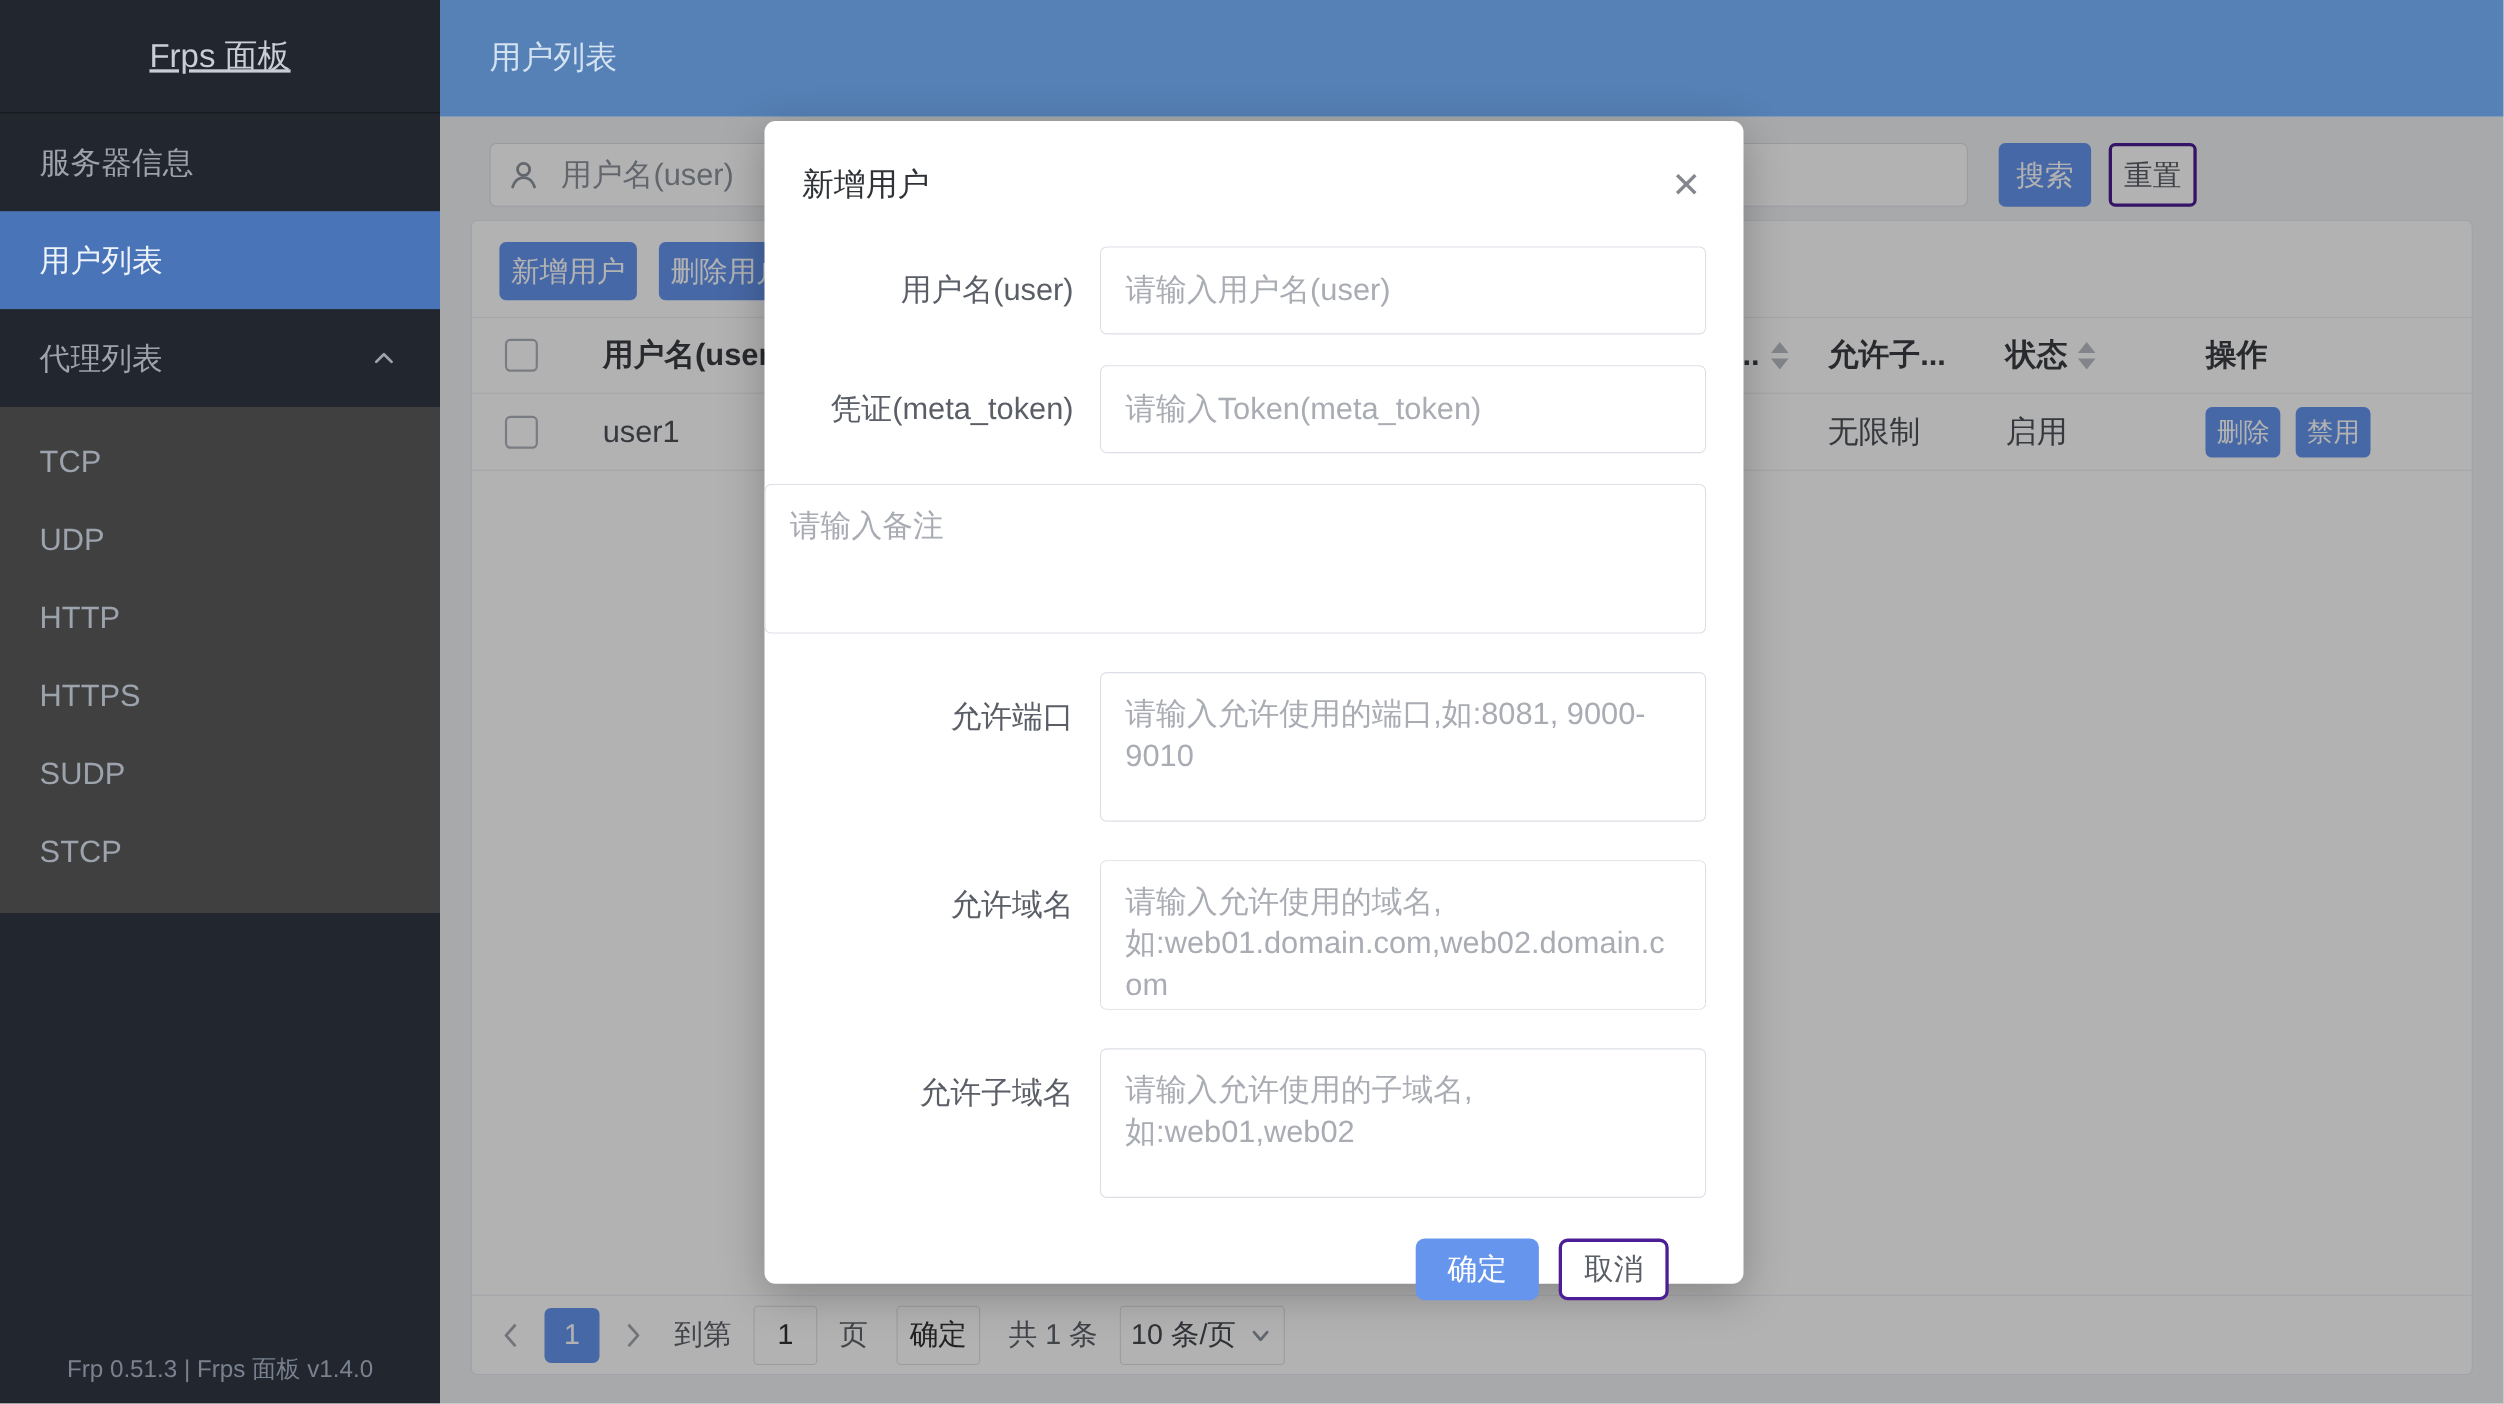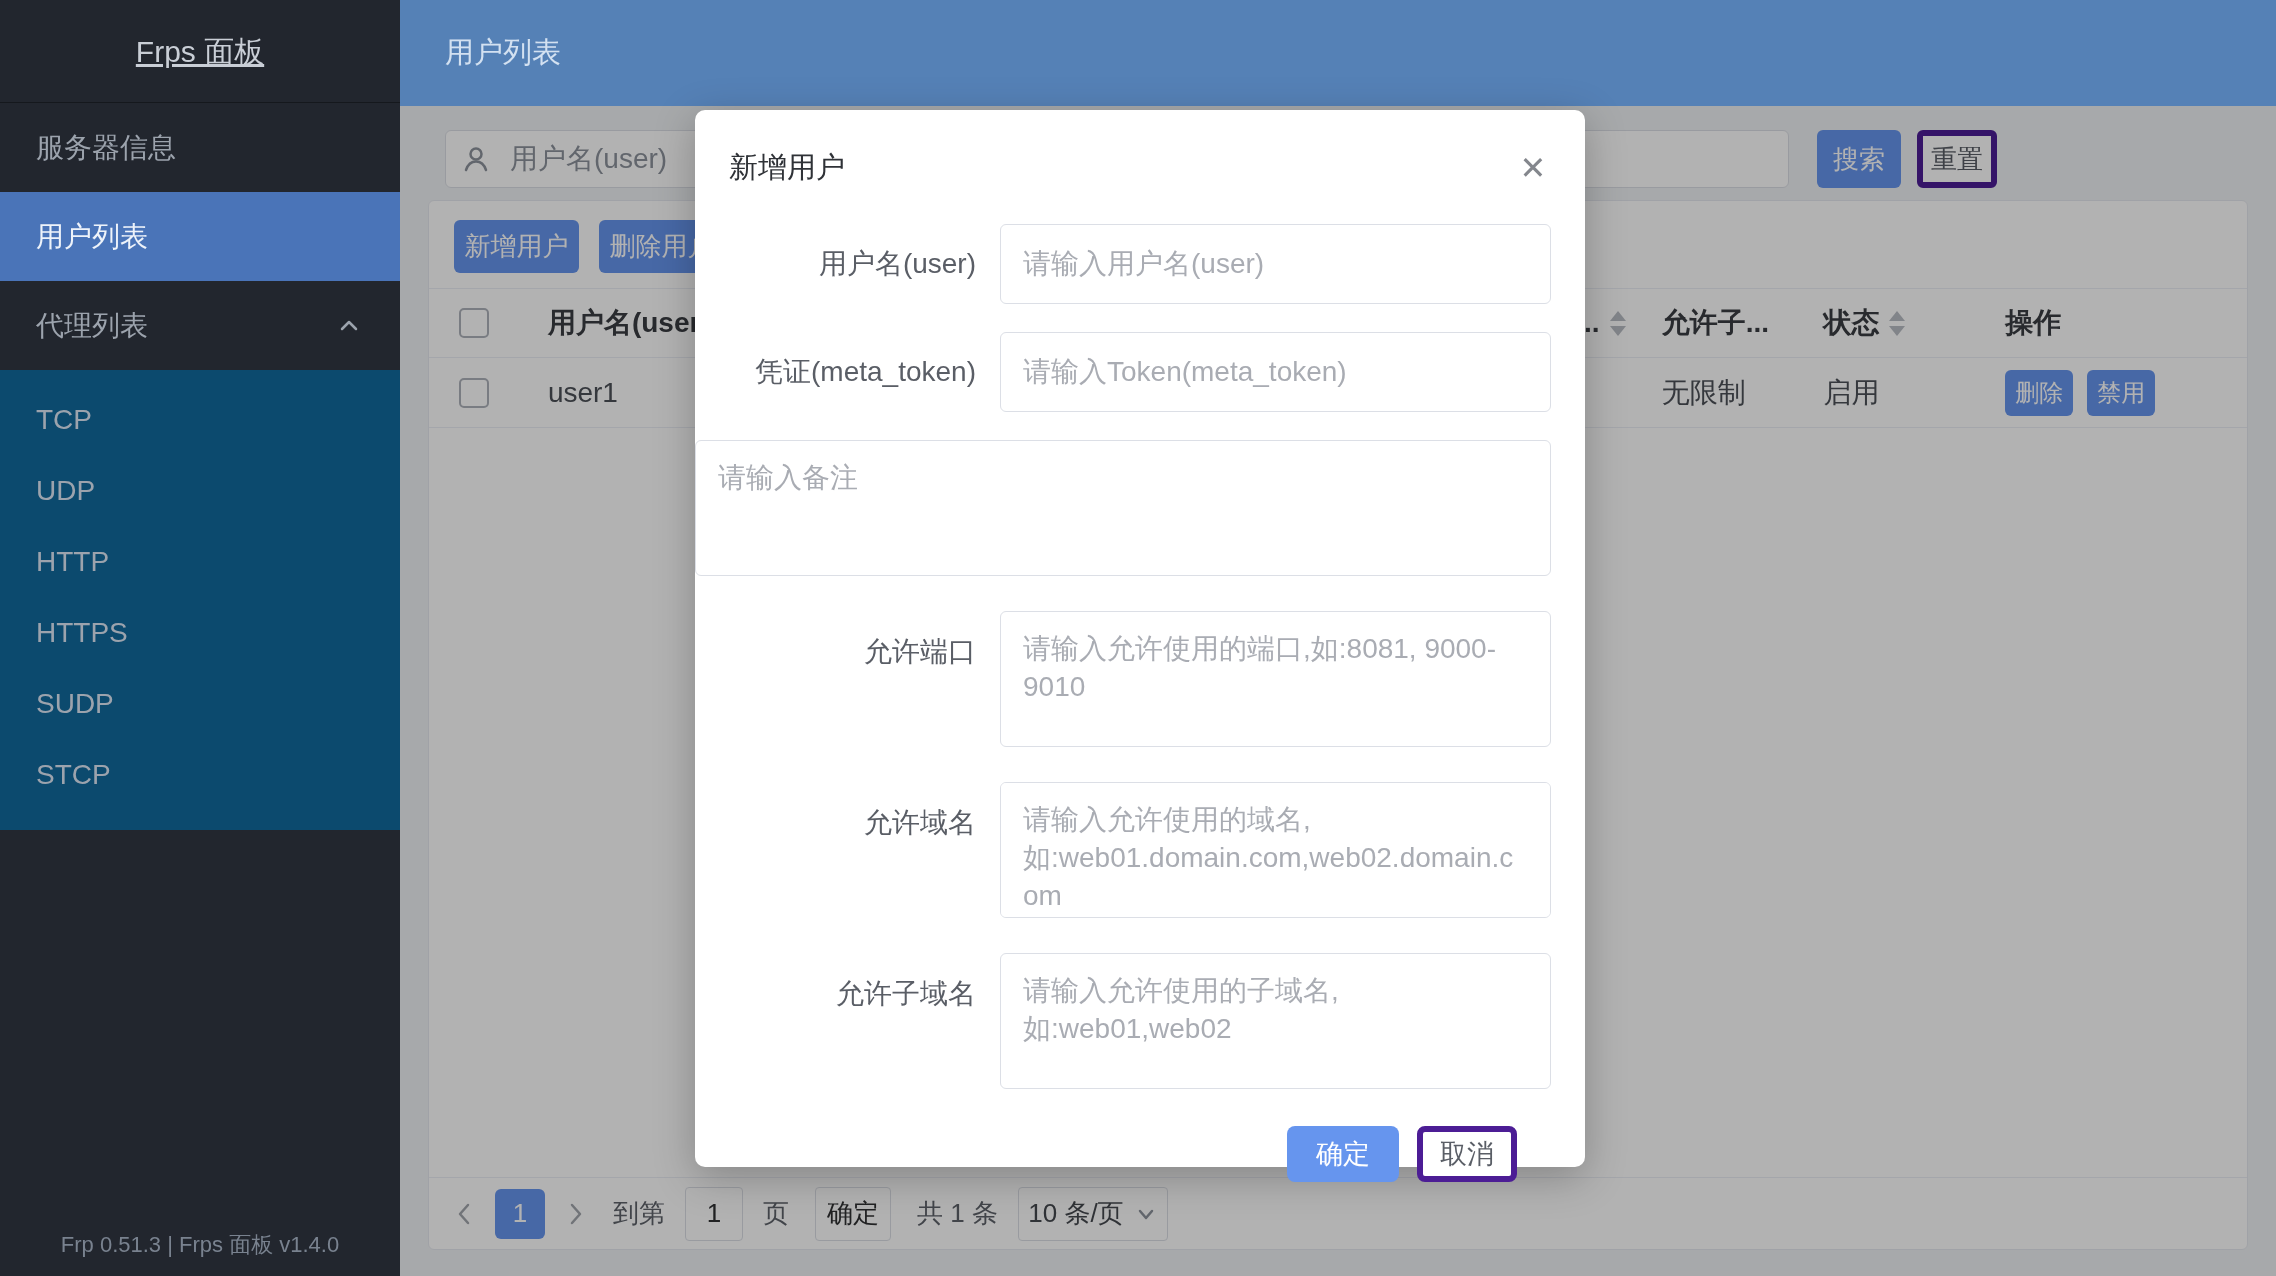--- a/index.html
+++ b/index.html
@@ -6,41 +6,41 @@
   html,body { width:2276px; height:1276px; }
   body { font-family:"Liberation Sans","DejaVu Sans",sans-serif; font-size:28px; color:#303133; background:#f0f2f5; overflow:hidden; }
   .root { position:relative; width:2276px; height:1276px; }
 
   
   .sidebar { position:absolute; left:0; top:0; width:400px; height:1276px; background:#22262e; z-index:30; }
   .sidebar-title { height:103px; line-height:103px; text-align:center; color:#c9ced6; font-size:30px; border-bottom:1px solid #15181d;text-decoration:underline; }
   .menu-item { height:89px; display:flex; align-items:center; padding:0 36px; color:#9ca3ad; font-size:28px; cursor:pointer; }
   .menu-item.active { background:#4a74b8; color:#eef3fa; }
   .menu-item .grow { flex:1; }
-  .submenu { background:#0c4a6e; padding:14px 0 20px 0; }
+  .submenu { background:#404040; padding:14px 0 20px 0; }
   .submenu .menu-item { height:71px; }
   .sidebar-version { position:absolute; bottom:16px; left:0; width:100%; text-align:center; color:#79828f; font-size:22px; }
 
   
   .topbar { position:absolute; left:400px; top:0; width:1876px; height:106px; background:#5581b6; display:flex; align-items:center; padding-left:45px; z-index:5; }
   .topbar-title { color:#d3e1f1; font-size:29px; }
 
   
   .content { position:absolute; left:400px; top:106px; width:1876px; height:1170px; background:#f0f2f5; }
   .overlay { position:absolute; inset:0; background:rgba(0,0,0,0.30); z-index:10; }
 
   .search-row { position:absolute; top:24px; left:0; right:0; height:58px; }
   .text-input { background:#fff; border:1px solid #dcdfe6; border-radius:6px; height:58px; font-size:28px; color:#303133; }
   .text-input::placeholder { color:#8d939c; }
   .search-user { position:absolute; left:45px; width:430px; padding:0 20px 0 64px; }
   .search-token { position:absolute; left:1000px; width:389px; padding:0 20px; }
   .user-icon { position:absolute; left:60px; top:13px; width:32px; height:32px; z-index:2; }
   .btn { border:none; border-radius:6px; font-size:26px; cursor:pointer; display:inline-flex; align-items:center; justify-content:center; font-family:Liberation Serif, serif; }
   .btn-primary { background:#6695ee; color:#fff; }
-  .btn-plain { background:#fff; color:#5a5e66; border:6px solid #4c1d95; }
+  .btn-plain { background:#fff; color:#5a5e66; border:3px solid #4c1d95; }
   .search-btn { position:absolute; left:1417px; top:0; width:84px; height:58px; }
   .reset-btn { position:absolute; left:1517px; top:0; width:80px; height:58px; }
 
   .card { position:absolute; left:28px; top:94px; width:1820px; height:1050px; background:#fff; border:1px solid #e6e9ef; border-radius:6px; }
   .card-toolbar { position:absolute; top:19px; left:25px; display:flex; gap:20px; }
   .toolbar-btn { width:125px; height:53px; font-size:26px; }
 
   .table { position:absolute; top:87px; left:0; right:0; }
   .trow { display:flex; height:70px; align-items:center; border-bottom:1px solid #ebeef5; }
   .trow.thead { border-top:1px solid #ebeef5; font-weight:bold; color:#3a3d42; }

